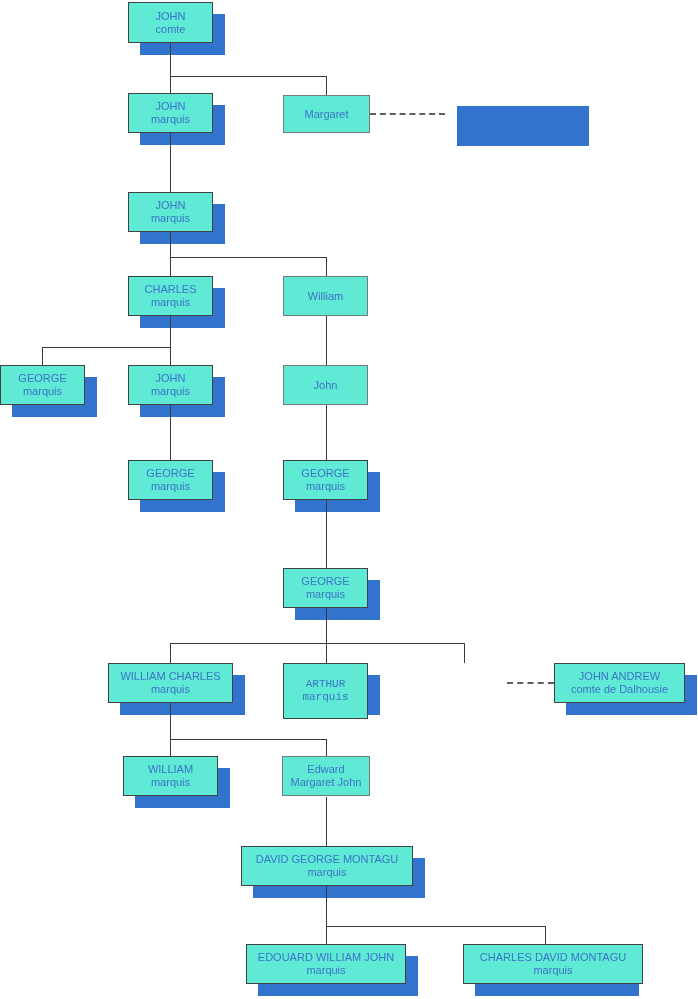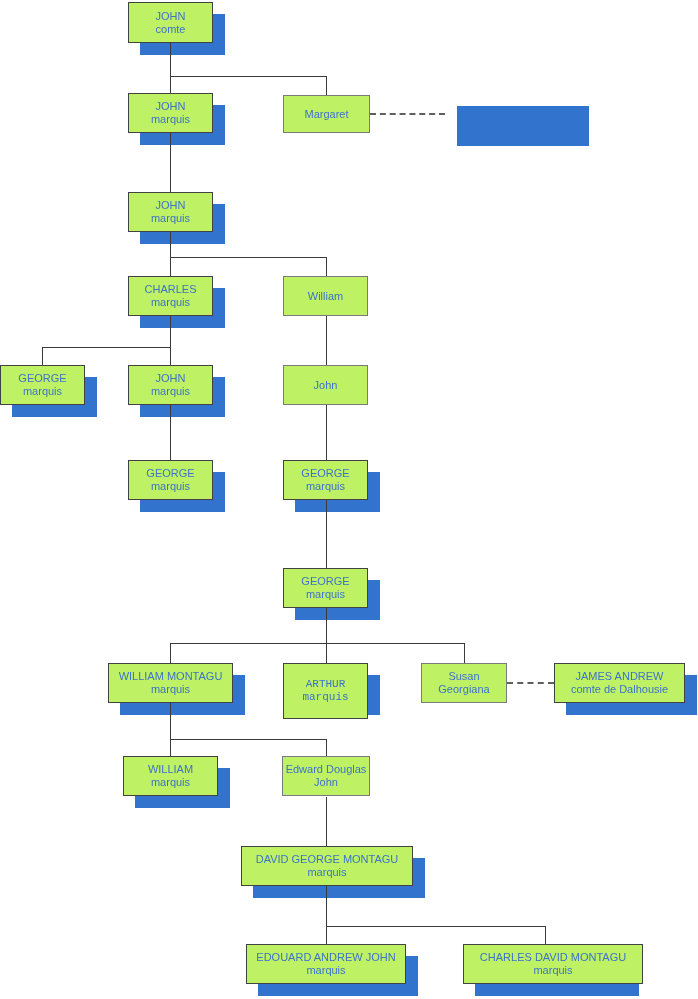--- a/index.html
+++ b/index.html
@@ -11,21 +11,21 @@
   #diagram {
     position: relative;
     width: 698px;
     height: 999px;
     background: #ffffff;
     overflow: hidden;
   }
   .node {
     position: absolute;
     box-sizing: border-box;
-    background: #bef264;
+    background: #5eead4;
     border: 1px solid #424242;
     color: #3e73c8;
     font-size: 11px;
     line-height: 13px;
     display: flex;
     flex-direction: column;
     align-items: center;
     justify-content: center;
     text-align: center;
     z-index: 3;
@@ -141,46 +141,43 @@
     </div>
     <div class="node" style="left: 283px; top: 460px; width: 85px; height: 40px;">
       <span class="person-name">GEORGE</span>
       <span class="person-title">marquis</span>
     </div>
     <div class="node" style="left: 283px; top: 568px; width: 85px; height: 40px;">
       <span class="person-name">GEORGE</span>
       <span class="person-title">marquis</span>
     </div>
     <div class="node" style="left: 108px; top: 663px; width: 125px; height: 40px;">
-      <span class="person-name">WILLIAM MONTAGU</span>
+      <span class="person-name">WILLIAM CHARLES</span>
       <span class="person-title">marquis</span>
     </div>
     <div class="node" style="left: 283px; top: 663px; width: 85px; height: 56px; font-family: Liberation Mono, monospace;">
       <span class="person-name">ARTHUR</span>
       <span class="person-title">marquis</span>
     </div>
-    <div class="node noshadow" style="left: 421px; top: 663px; width: 86px; height: 40px;">
-      <span class="person-name">Susan Georgiana</span>
-    </div>
     <div class="node" style="left: 554px; top: 663px; width: 131px; height: 40px;">
-      <span class="person-name">JAMES ANDREW</span>
+      <span class="person-name">JOHN ANDREW</span>
       <span class="person-title">comte de Dalhousie</span>
     </div>
     <div class="node" style="left: 123px; top: 756px; width: 95px; height: 40px;">
       <span class="person-name">WILLIAM</span>
       <span class="person-title">marquis</span>
     </div>
     <div class="node noshadow" style="left: 282px; top: 756px; width: 88px; height: 40px;">
-      <span class="person-name">Edward Douglas John</span>
+      <span class="person-name">Edward Margaret John</span>
     </div>
     <div class="node" style="left: 241px; top: 846px; width: 172px; height: 40px; align-items: flex-end;">
       <span class="person-name">DAVID GEORGE MONTAGU</span>
       <span class="person-title">marquis</span>
     </div>
     <div class="node" style="left: 246px; top: 944px; width: 160px; height: 40px;">
-      <span class="person-name">EDOUARD ANDREW JOHN</span>
+      <span class="person-name">EDOUARD WILLIAM JOHN</span>
       <span class="person-title">marquis</span>
     </div>
     <div class="node" style="left: 463px; top: 944px; width: 180px; height: 40px;">
       <span class="person-name">CHARLES DAVID MONTAGU</span>
       <span class="person-title">marquis</span>
     </div>
   </div>
 
 </body></html>

